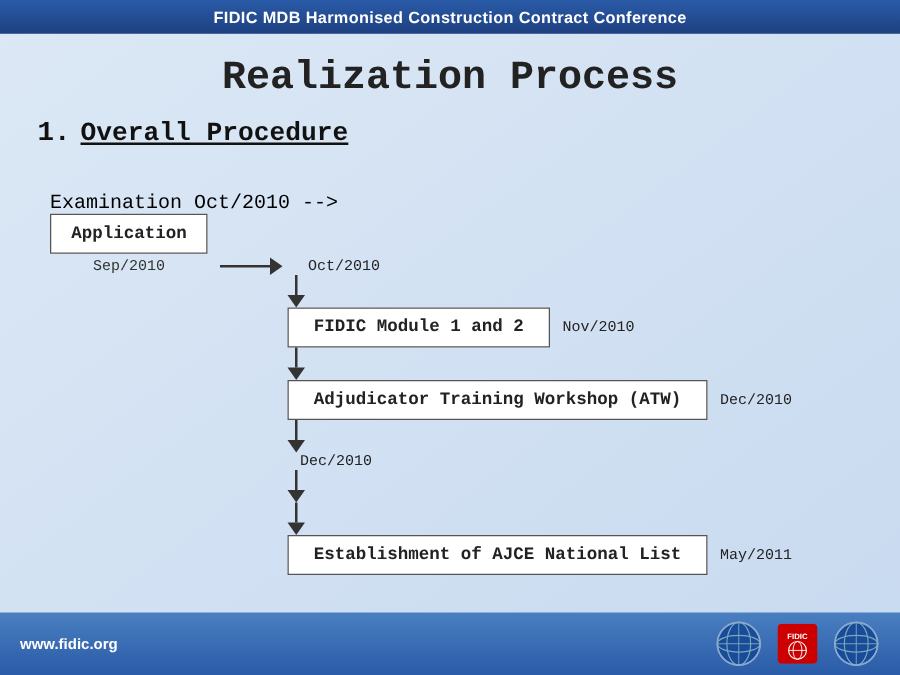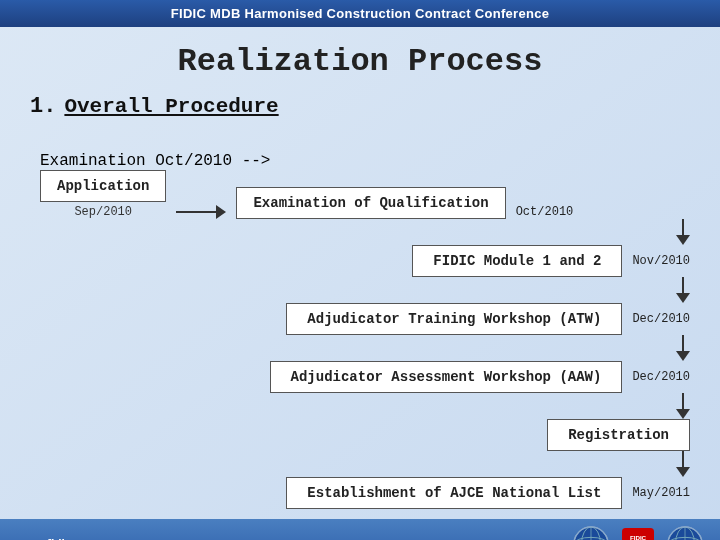--- a/index.html
+++ b/index.html
@@ -208,29 +208,26 @@
       <div style="display:flex; align-items:flex-end;">
         <div style="display:flex; flex-direction:column; align-items:center;">
           <div class="box box-application">
             <span>Application</span>
           </div>
           <div class="sub-label">Sep/2010</div>
         </div>
 
         <div class="arrow-right"></div>
 
-        <div class="box box-examination">
-          <span>Examination of Qualification</span>
-        </div>
 
         <div class="inline-date">Oct/2010</div>
       </div>
 
       
-      <div style="margin-left: 190px; display:flex; flex-direction:column; align-items:flex-end;">
+      <div style="margin-left: 190px; display:flex; flex-direction:column; align-items:flex-start;">
 
         <div class="arrow-down">
           <div class="arrow-down-line"></div>
           <div class="arrow-down-head"></div>
         </div>
 
         <div style="display:flex; align-items:center;">
           <div class="box box-center">
             <span>FIDIC Module 1 and 2</span>
           </div>
@@ -248,34 +245,28 @@
           </div>
           <div class="inline-date">Dec/2010</div>
         </div>
 
         <div class="arrow-down">
           <div class="arrow-down-line"></div>
           <div class="arrow-down-head"></div>
         </div>
 
         <div style="display:flex; align-items:center;">
-          <div class="box box-center">
-            <span>Adjudicator Assessment Workshop (AAW)</span>
-          </div>
           <div class="inline-date">Dec/2010</div>
         </div>
 
         <div class="arrow-down">
           <div class="arrow-down-line"></div>
           <div class="arrow-down-head"></div>
         </div>
 
-        <div class="box box-center">
-          <span>Registration</span>
-        </div>
 
         <div class="arrow-down">
           <div class="arrow-down-line"></div>
           <div class="arrow-down-head"></div>
         </div>
 
         <div style="display:flex; align-items:center;">
           <div class="box box-center">
             <span>Establishment of AJCE National List</span>
           </div>

